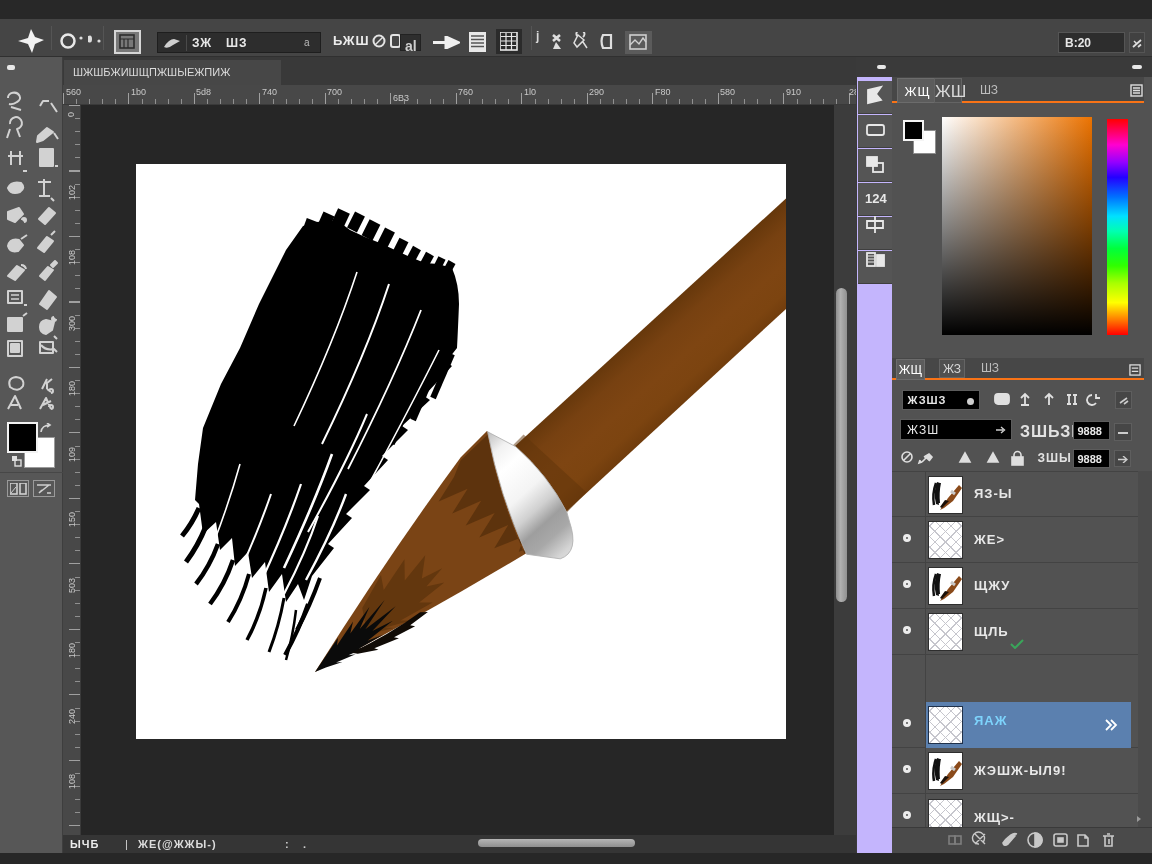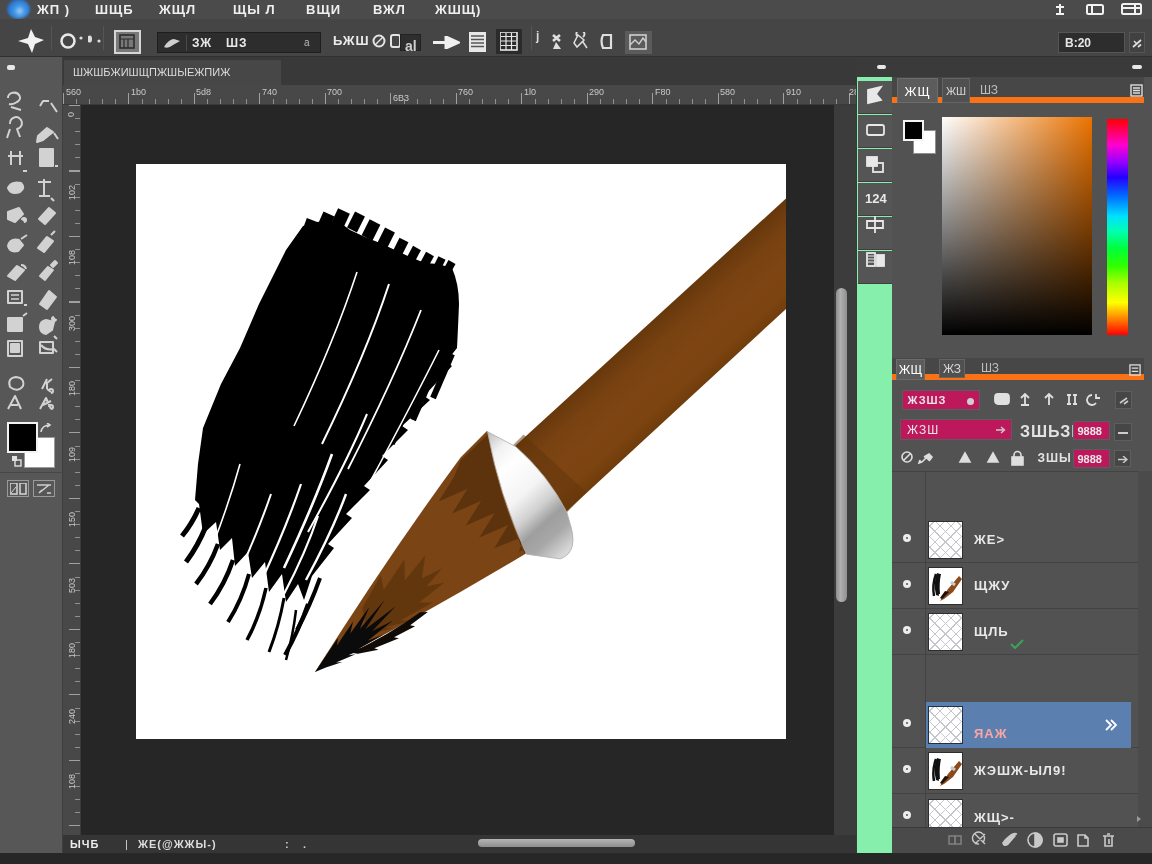--- a/index.html
+++ b/index.html
@@ -31,67 +31,50 @@
   #whitecanvas{position:absolute;left:55px;top:59px;width:650px;height:575px;background:#ffffff;overflow:hidden;}
   #vscroll{left:834px;top:105px;width:22px;height:730px;background:#3c3c3c;}
   #vthumb{position:absolute;left:2px;top:183px;width:11px;height:314px;border-radius:6px;
     background:linear-gradient(to right,#8e8e8e,#b0b0b0 40%,#909090);}
   
   #statusbar{left:63px;top:835px;width:793px;height:18px;background:#353535;color:#e0e0e0;font-size:11px;}
   #hthumb{position:absolute;left:415px;top:4px;width:157px;height:8px;border-radius:4px;
     background:linear-gradient(to bottom,#b5b5b5,#8f8f8f);}
   #bottomstrip{left:0;top:853px;width:1152px;height:11px;background:#272727;}
   
-  #rightstrip{left:856px;top:57px;width:36px;height:796px;background:#86efac;border-left:1px solid #3a3a3a;}
+  #rightstrip{left:856px;top:57px;width:36px;height:796px;background:#c4b5fd;border-left:1px solid #3a3a3a;}
   #rstriptop{position:absolute;left:0;top:0;width:36px;height:20px;background:#3a3a3a;}
   .rbtn{position:absolute;left:1px;width:34px;height:33px;border-bottom:1px solid #3f3f3f;background:#555555;}
   
   #rightpanel{left:892px;top:57px;width:260px;height:796px;background:#525252;}
   #rptop{position:absolute;left:0;top:0;width:260px;height:20px;background:#3a3a3a;}
-  .ptabrow{position:absolute;left:0;width:252px;height:26px;background:#474747;border-bottom:6px solid #f97316;}
+  .ptabrow{position:absolute;left:0;width:252px;height:26px;background:#474747;border-bottom:2px solid #f97316;}
   .ptab{position:absolute;top:1px;height:25px;font-size:13px;line-height:25px;text-align:center;color:#d8d8d8;}
   .ptab.active{background:#5c5c5c;border:1px solid #6c6c6c;color:#fff;}
   .ptab.box2{background:#505050;border:1px solid #646464;}
   
   #svsquare{position:absolute;left:50px;top:60px;width:150px;height:218px;
     background:linear-gradient(to bottom,rgba(0,0,0,0) 0%,rgba(0,0,0,0.5) 52%,#000 100%),linear-gradient(to right,#ffffff 0%,#ec7301 100%);}
   #huebar{position:absolute;left:215px;top:62px;width:21px;height:216px;
     background:linear-gradient(to bottom,#ff0000 0%,#ff00d0 12%,#9500ff 20%,#2400ff 27%,#0070ff 36%,#00e0ff 45%,#00ffb0 52%,#00ff3c 60%,#30ff00 68%,#a8ff00 76%,#ffff00 85%,#ff7a00 93%,#ff0000 100%);}
   
-  .dfield{position:absolute;background:#be185d;border:1px solid #5c5c5c;color:#e8e8e8;font-size:12px;}
+  .dfield{position:absolute;background:#000000;border:1px solid #5c5c5c;color:#e8e8e8;font-size:12px;}
   .lrow{position:absolute;left:0;width:246px;border-bottom:1px solid #434343;}
   .eyed{position:absolute;left:11px;width:8px;height:8px;border-radius:50%;border:3.5px solid #ececec;}
   .thumb{position:absolute;left:36px;width:35px;height:38px;background:#fff;border:1px solid #2e2e2e;}
   .checker{background-image:
      repeating-linear-gradient(45deg,#c6c6cd 0,#c6c6cd 1.1px,transparent 1.1px,transparent 7.5px),
      repeating-linear-gradient(-45deg,#c6c6cd 0,#c6c6cd 1.1px,transparent 1.1px,transparent 7.5px);
      background-color:#fff;}
   .lname{position:absolute;left:82px;color:#e8e8e8;font-size:13px;letter-spacing:1px;white-space:nowrap;font-weight:bold;}
 </style>
 </head>
 <body>
 <div id="page">
 
-  <div class="abs" id="menubar">
-    <div class="abs" id="logo"></div>
-    <span class="mi" style="left:37px">ЖΠ )</span>
-    <span class="mi" style="left:95px">ШЩБ</span>
-    <span class="mi" style="left:159px">ЖЩЛ</span>
-    <span class="mi" style="left:233px">ЩЫ Л</span>
-    <span class="mi" style="left:306px">ВЩИ</span>
-    <span class="mi" style="left:373px">ВЖЛ</span>
-    <span class="mi" style="left:435px">ЖШЩ)</span>
-    <svg class="abs" style="left:1052px;top:1px" width="98" height="17" viewBox="0 0 98 17" fill="none" stroke="#f2f2f2" stroke-width="2">
-      <path d="M8 3 v11 M4 6 h8 M4 13 h8"></path>
-      <rect x="35" y="4" width="16" height="9" rx="1.5"></rect>
-        <path d="M40 4 v9"></path>
-      <rect x="70" y="3" width="19" height="10" rx="1.5"></rect>
-        <path d="M70 7 h19 M83 3 v10"></path>
-    </svg>
-  </div>
 
   <div class="abs" id="optionsbar">
     <svg class="abs" style="left:14px;top:9px" width="36" height="26" viewBox="0 0 36 26">
       <path d="M17 1 L21 9 L30 12 L21 16 L18 25 L14 16 L4 13 L14 10 Z" fill="#f2f2f2"></path>
     </svg>
     <div class="sep" style="left:51px"></div>
     <svg class="abs" style="left:58px;top:10px" width="46" height="22" viewBox="0 0 46 22">
       <circle cx="10" cy="12" r="6.5" fill="none" stroke="#e8e8e8" stroke-width="2.5"></circle>
       <circle cx="23" cy="9" r="1.6" fill="#ddd"></circle>
       <path d="M30 7 q4 -2 4 3 q0 5 -4 3 z" fill="#ddd"></path>
@@ -422,21 +405,21 @@
     </svg>
   </div>
 
   <div class="abs" id="rightpanel">
     <div id="rptop">
         <div style="position:absolute;right:10px;top:8px;width:10px;height:4px;background:#e8e8e8;border-radius:2px"></div>
       </div>
 
     <div class="ptabrow" style="top:20px;height:26px">
       <div class="ptab active" style="left:5px;width:41px;letter-spacing:1px">ЖЩ</div>
-      <div class="ptab box2" style="left:50px;width:28px;letter-spacing:0px;font-size:11px">ЖШ</div>
+      <div class="ptab box2" style="left:42px;width:28px;letter-spacing:0px;font-size:17px">ЖШ</div>
       <div class="ptab" style="left:84px;width:26px;font-size:12px;color:#bdbdbd">ШЗ</div>
       <svg class="abs" style="left:238px;top:7px" width="13" height="13" viewBox="0 0 13 13" fill="none" stroke="#ddd" stroke-width="1.4">
           <rect x="1" y="1" width="11" height="11"></rect>
           <path d="M3 4 h7 M3 6.5 h7 M3 9 h7"></path>
         </svg>
     </div>
 
     <div class="abs" style="left:21px;top:72.5px;width:23px;height:24px;background:#fff;border:1px solid #8e8e8e"></div>
     <div class="abs" style="left:11px;top:62.5px;width:21px;height:21px;background:#000;border:2px solid #f5f5f5"></div>
     <div id="svsquare"></div>
@@ -500,20 +483,30 @@
       </div>
     <div class="abs" style="left:222.1px;top:393px;width:17px;height:17px;background:#464646;border:1px solid #5e5e5e">
       <svg style="position:absolute;left:3px;top:5px" width="10" height="7" viewBox="0 0 10 7">
           <path d="M0 3.5 h9 M5 0 l4 3.5 -4 3.5" stroke="#ccc" stroke-width="1.4" fill="none"></path>
         </svg>
     </div>
 
     <div class="abs" style="left:246px;top:414px;width:14px;height:356px;background:#4b4b4b"></div>
     <div id="layerlist" class="abs" style="left:0;top:414px;width:246px;height:356px;border-top:1px solid #434343;overflow:hidden;">
       <div class="abs" style="left:33px;top:0;width:1px;height:356px;background:#434343"></div>
+      <div class="lrow" style="top:0px;height:45px">
+        <div class="thumb" style="top:4px"><svg width="33" height="36" viewBox="0 0 33 36">
+              <path d="M8 5 q-4 10 -1 22 l3 1 q-2 -12 1 -22 z M10 6 q-3 10 -1 20 l2 0 q-1 -11 1 -20z" fill="#111"></path>
+              <path d="M7 6 q-4 11 -2 22" stroke="#111" stroke-width="2.5" fill="none"></path>
+              <path d="M30 8 L19 21 l-6 9 -2 3 4 -2 9 -7 9 -13z" fill="#8a4a1a"></path>
+              <path d="M11 30 l5 -7 4 1 -7 7z" fill="#1a1008"></path>
+              <path d="M22 14 l4 3" stroke="#c8c8c8" stroke-width="3"></path>
+            </svg></div>
+        <div class="lname" style="top:14px">ЯЗ-Ы</div>
+      </div>
       <div class="lrow" style="top:45px;height:46px">
         <div class="eyed" style="top:17px"></div>
           <div class="thumb checker" style="top:4px"></div>
         <div class="lname" style="top:15px">ЖЕ&gt;</div>
       </div>
       <div class="lrow" style="top:91px;height:46px">
         <div class="eyed" style="top:17px"></div>
           <div class="thumb" style="top:4px"><svg width="33" height="36" viewBox="0 0 33 36">
               <path d="M8 5 q-4 10 -1 22 l3 1 q-2 -12 1 -22 z M10 6 q-3 10 -1 20 l2 0 q-1 -11 1 -20z" fill="#111"></path>
               <path d="M7 6 q-4 11 -2 22" stroke="#111" stroke-width="2.5" fill="none"></path>
@@ -528,21 +521,21 @@
           <div class="thumb checker" style="top:4px"></div>
         <div class="lname" style="top:15px">ЩЛЬ</div>
         <svg class="abs" style="left:118px;top:30px" width="14" height="10" viewBox="0 0 14 10">
             <path d="M1 5 l4 4 L13 1" stroke="#3aa55a" stroke-width="2" fill="none"></path>
           </svg>
       </div>
       <div class="lrow" style="top:230px;height:46px">
         <div class="abs" style="left:34px;top:0;width:205px;height:46px;background:#5b80af"></div>
         <div class="eyed" style="top:17px"></div>
           <div class="thumb checker" style="top:4px;border-color:#20314a"></div>
-        <div class="lname" style="top:24px;color:#fca5a5">ЯАЖ</div>
+        <div class="lname" style="top:11px;color:#7dd3fc">ЯАЖ</div>
         <svg class="abs" style="left:213px;top:17px" width="13" height="12" viewBox="0 0 13 12">
             <path d="M1 1 l5 5 -5 5 M6 1 l5 5 -5 5" stroke="#fff" stroke-width="1.8" fill="none"></path>
           </svg>
       </div>
       <div class="lrow" style="top:276px;height:46px">
         <div class="eyed" style="top:17px"></div>
           <div class="thumb" style="top:4px"><svg width="33" height="36" viewBox="0 0 33 36">
               <path d="M8 5 q-4 10 -1 22 l3 1 q-2 -12 1 -22 z M10 6 q-3 10 -1 20 l2 0 q-1 -11 1 -20z" fill="#111"></path>
               <path d="M7 6 q-4 11 -2 22" stroke="#111" stroke-width="2.5" fill="none"></path>
               <path d="M30 8 L19 21 l-6 9 -2 3 4 -2 9 -7 9 -13z" fill="#8a4a1a"></path>

